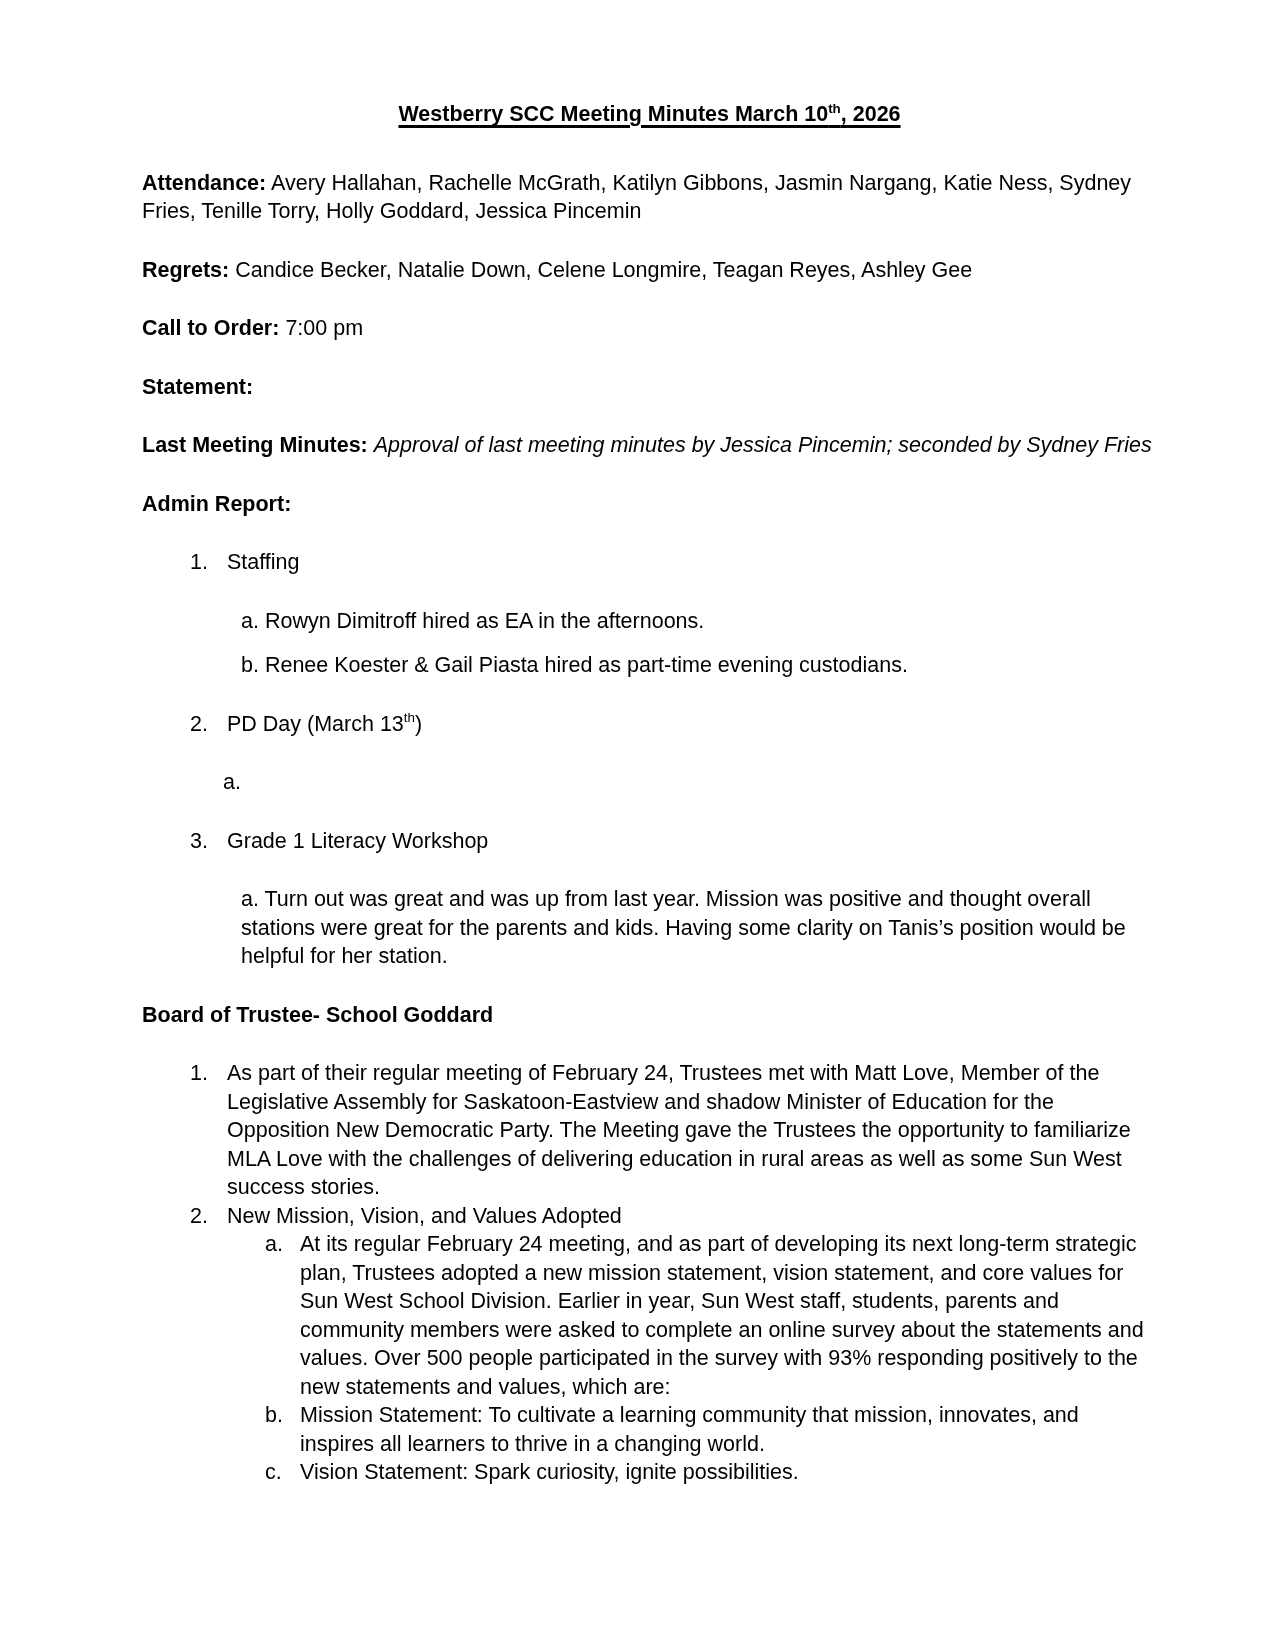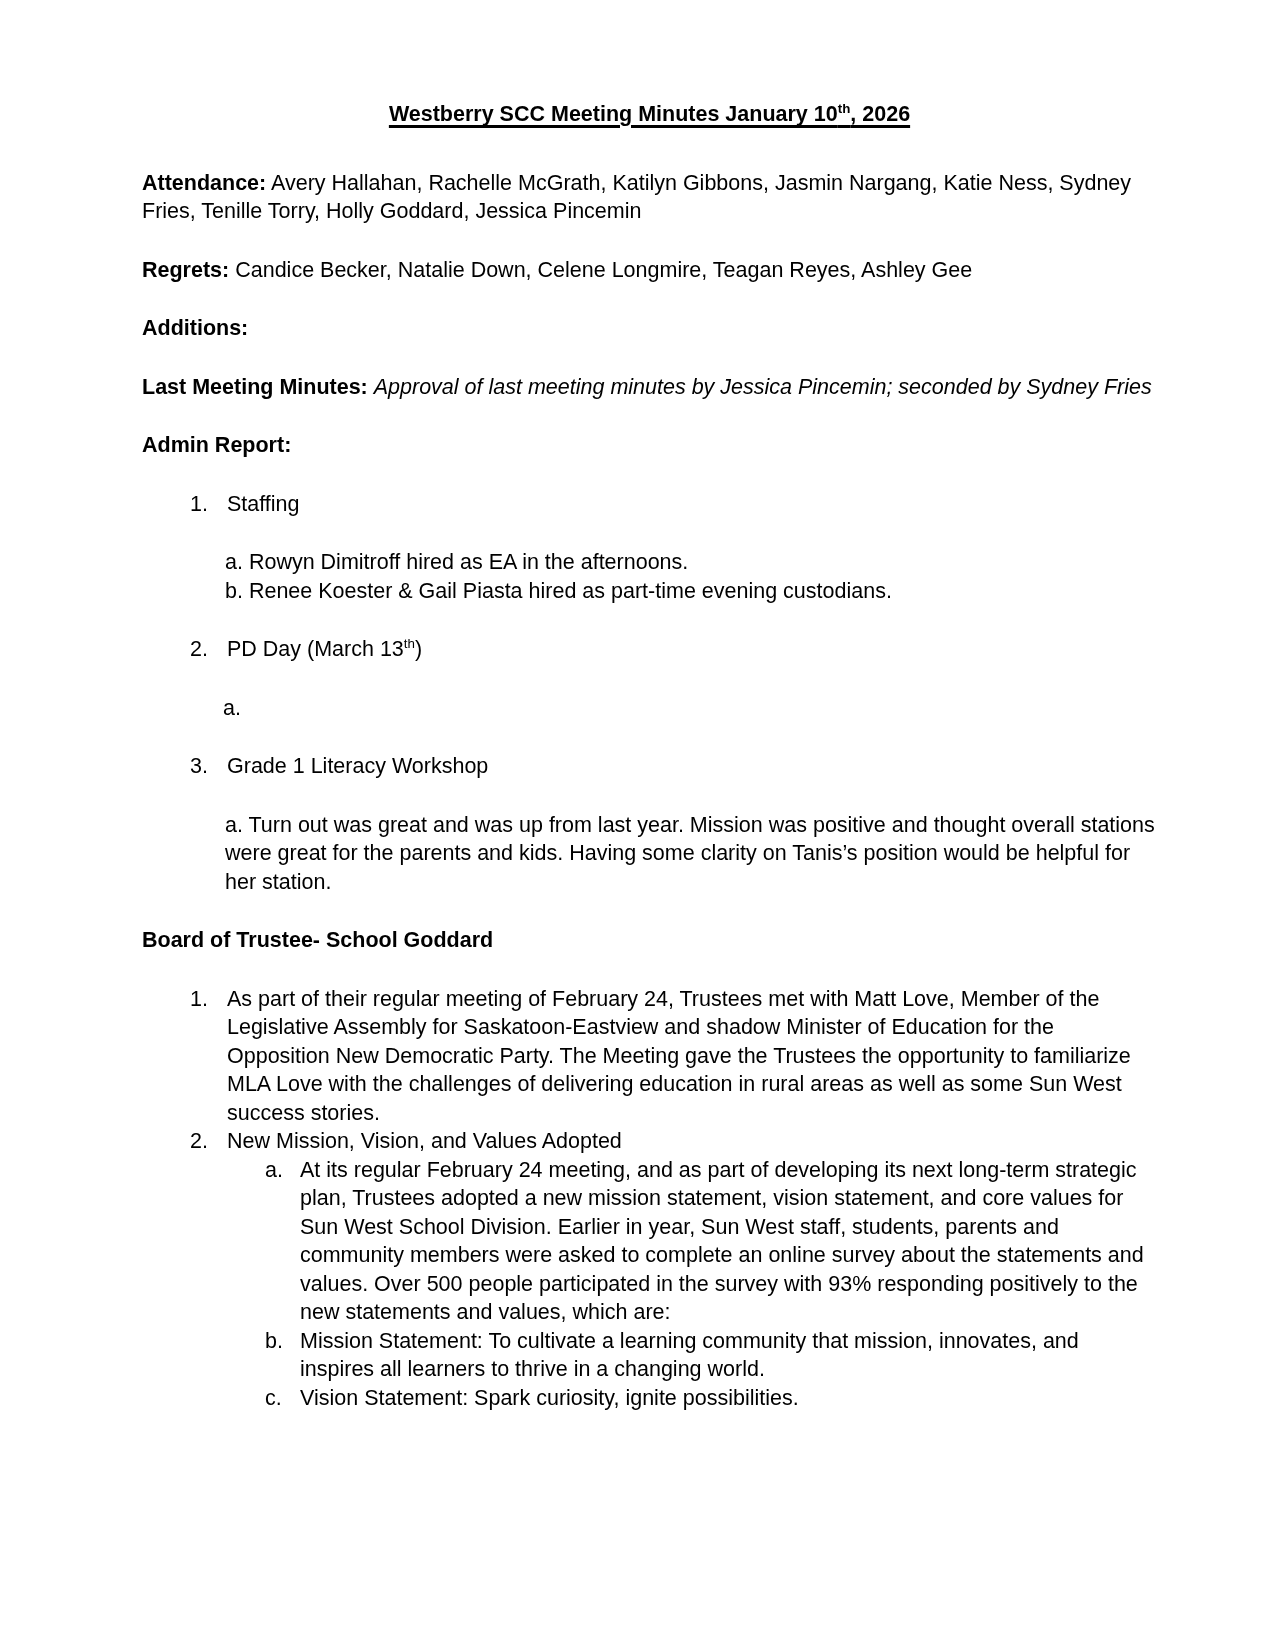--- a/index.html
+++ b/index.html
@@ -39,44 +39,48 @@
   .l1 { padding-left: 48px; margin: 0 0 30px 0; }
   .l1 > .marker { flex: 0 0 37px; }
 
   .l2a { padding-left: 81px; margin: 0 0 30px 0; }
   .l2a > .marker { flex: 0 0 42px; }
 
   .l2b { padding-left: 123px; margin: 0; }
   .l2b > .marker { flex: 0 0 35px; }
 
   .subblock { margin: 0 0 30px 83px; }
-  .subblock p { margin: 0; }
+  .subblock p { margin: 16px; }
 
   .board .l1 { margin: 0; }
 </style>
 </head>
 <body>
 
 <div class="page">
 
-  <h1 class="title"><span class="underlined"><span>Westberry SCC Meeting Minutes January 10</span><sup>th</sup><span>, 2026</span></span></h1>
+  <h1 class="title"><span class="underlined"><span>Westberry SCC Meeting Minutes March 10</span><sup>th</sup><span>, 2026</span></span></h1>
 
   <p class="para">
     <span class="bold">Attendance:</span>
     <span>Avery Hallahan, Rachelle McGrath, Katilyn Gibbons, Jasmin Nargang, Katie Ness, Sydney Fries, Tenille Torry, Holly Goddard, Jessica Pincemin</span>
   </p>
 
   <p class="para">
     <span class="bold">Regrets:</span>
     <span>Candice Becker, Natalie Down, Celene Longmire, Teagan Reyes, Ashley Gee</span>
   </p>
 
+  <p class="para">
+    <span class="bold">Call to Order:</span>
+    <span>7:00 pm</span>
+  </p>
 
   <p class="para">
-    <span class="bold">Additions:</span>
+    <span class="bold">Statement:</span>
   </p>
 
   <p class="para">
     <span class="bold">Last Meeting Minutes:</span>
     <span class="italic">Approval of last meeting minutes by Jessica Pincemin; seconded by Sydney Fries</span>
   </p>
 
   <p class="para bold">Admin Report:</p>
 
   <div class="li l1">

